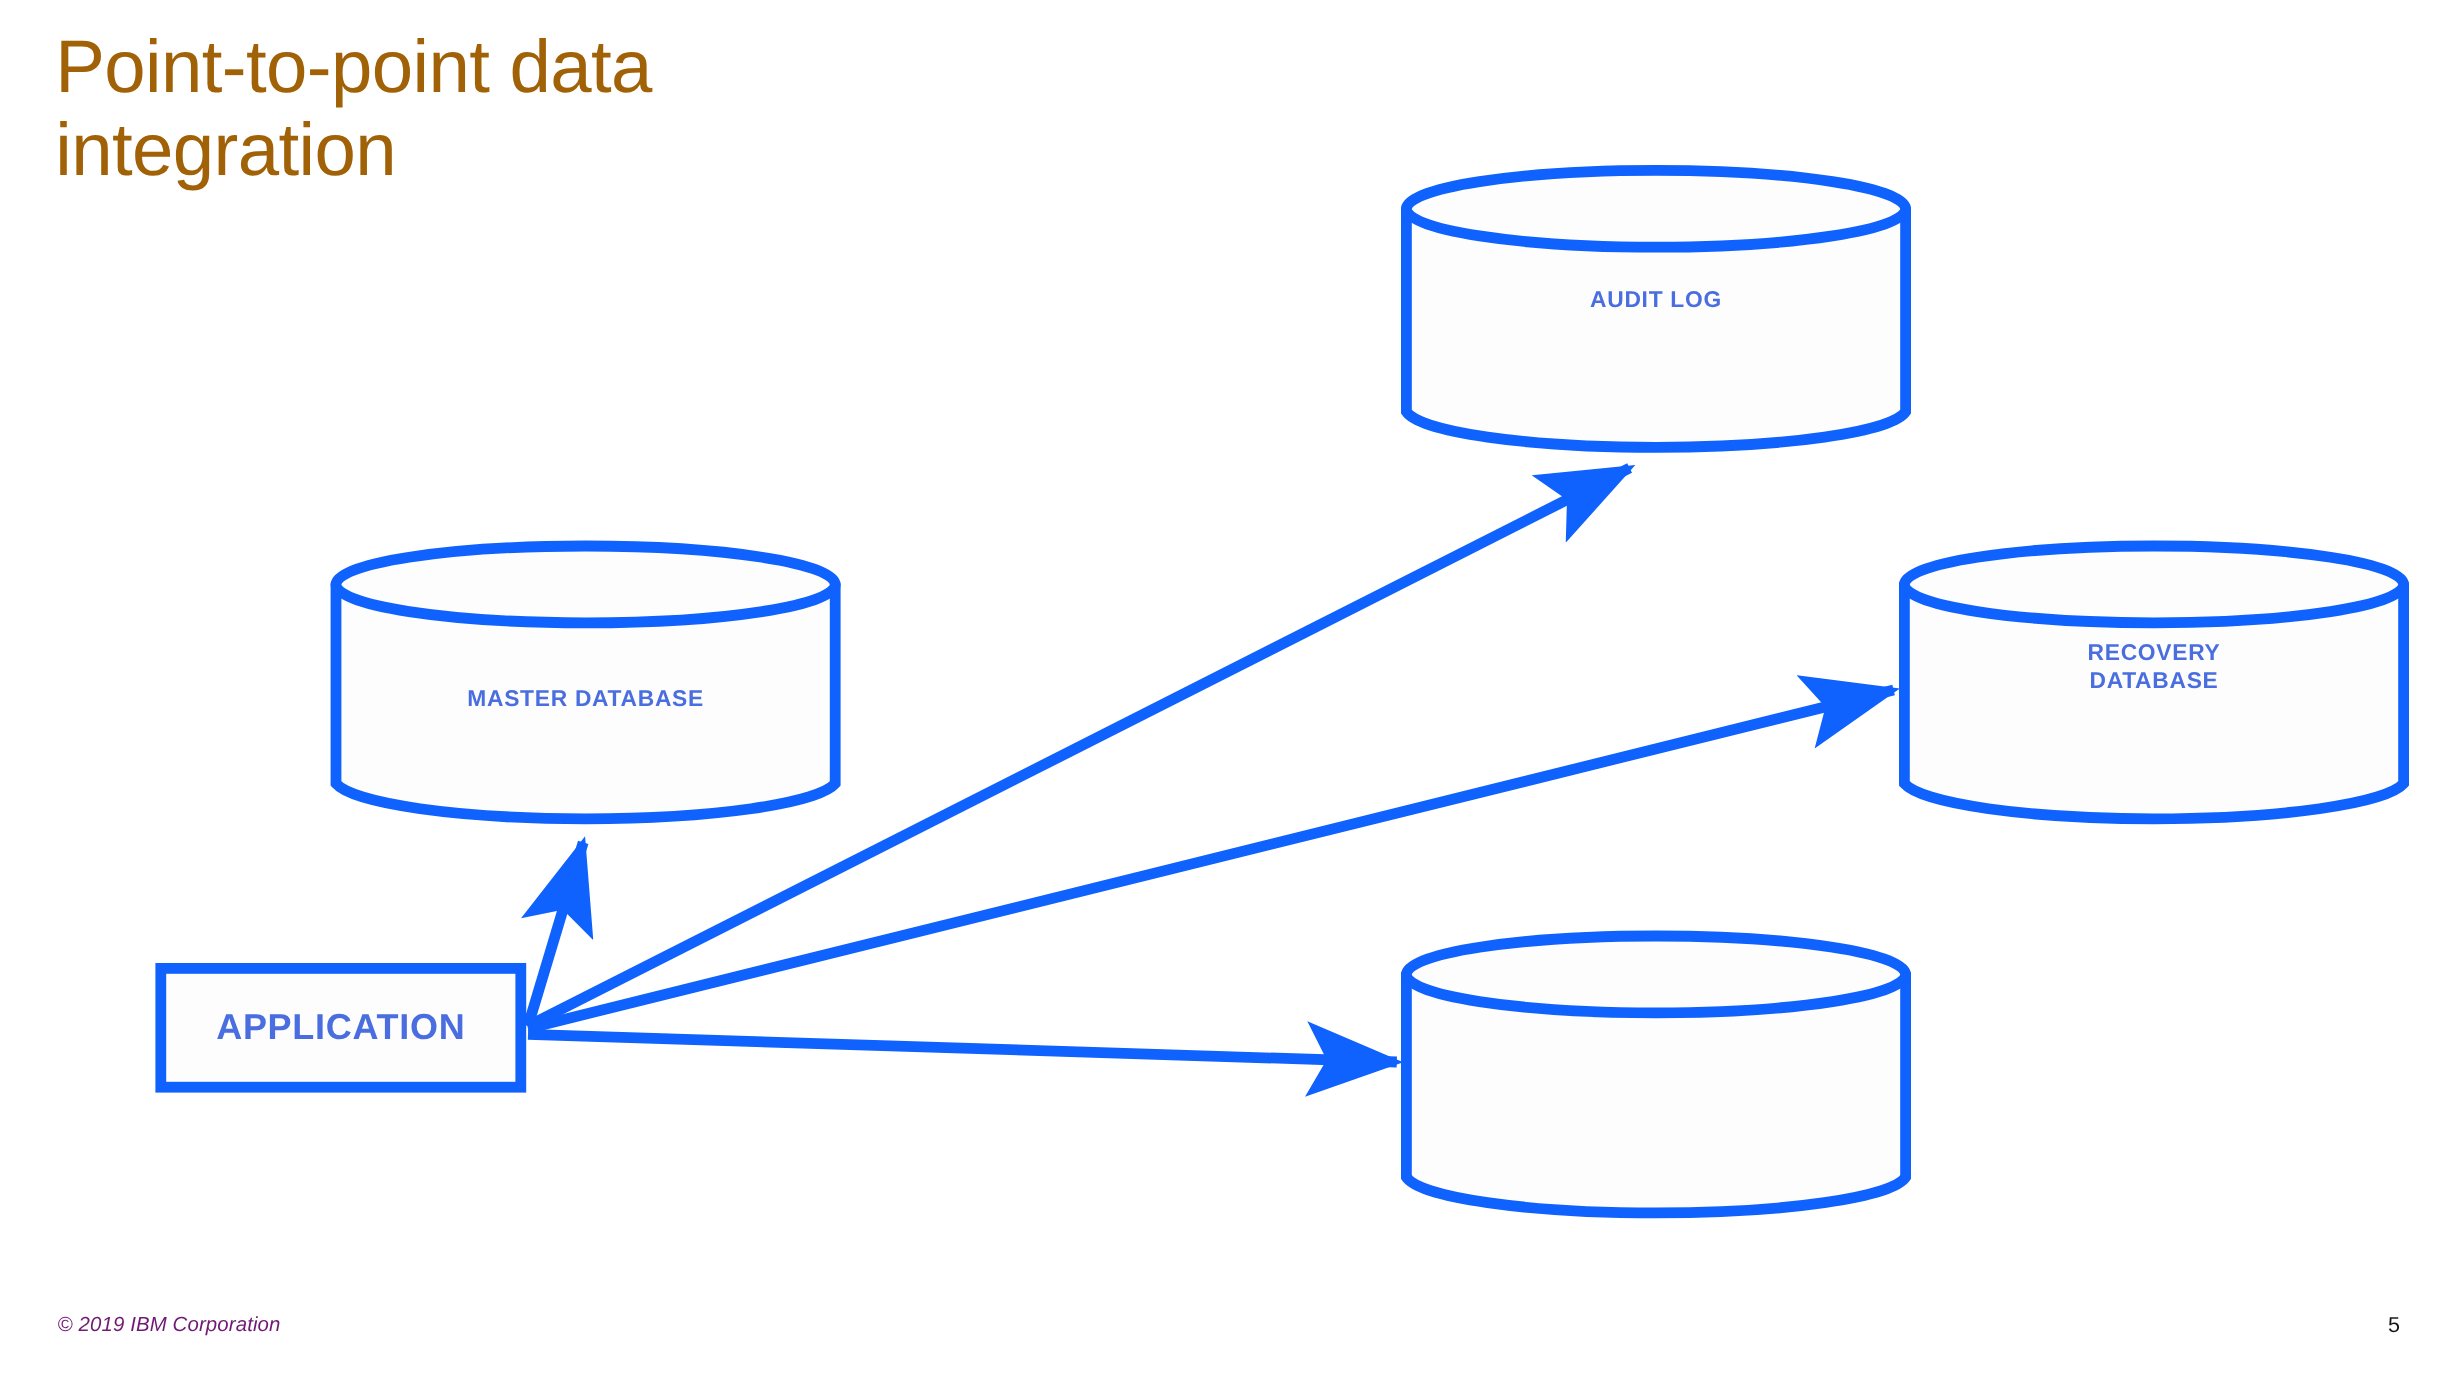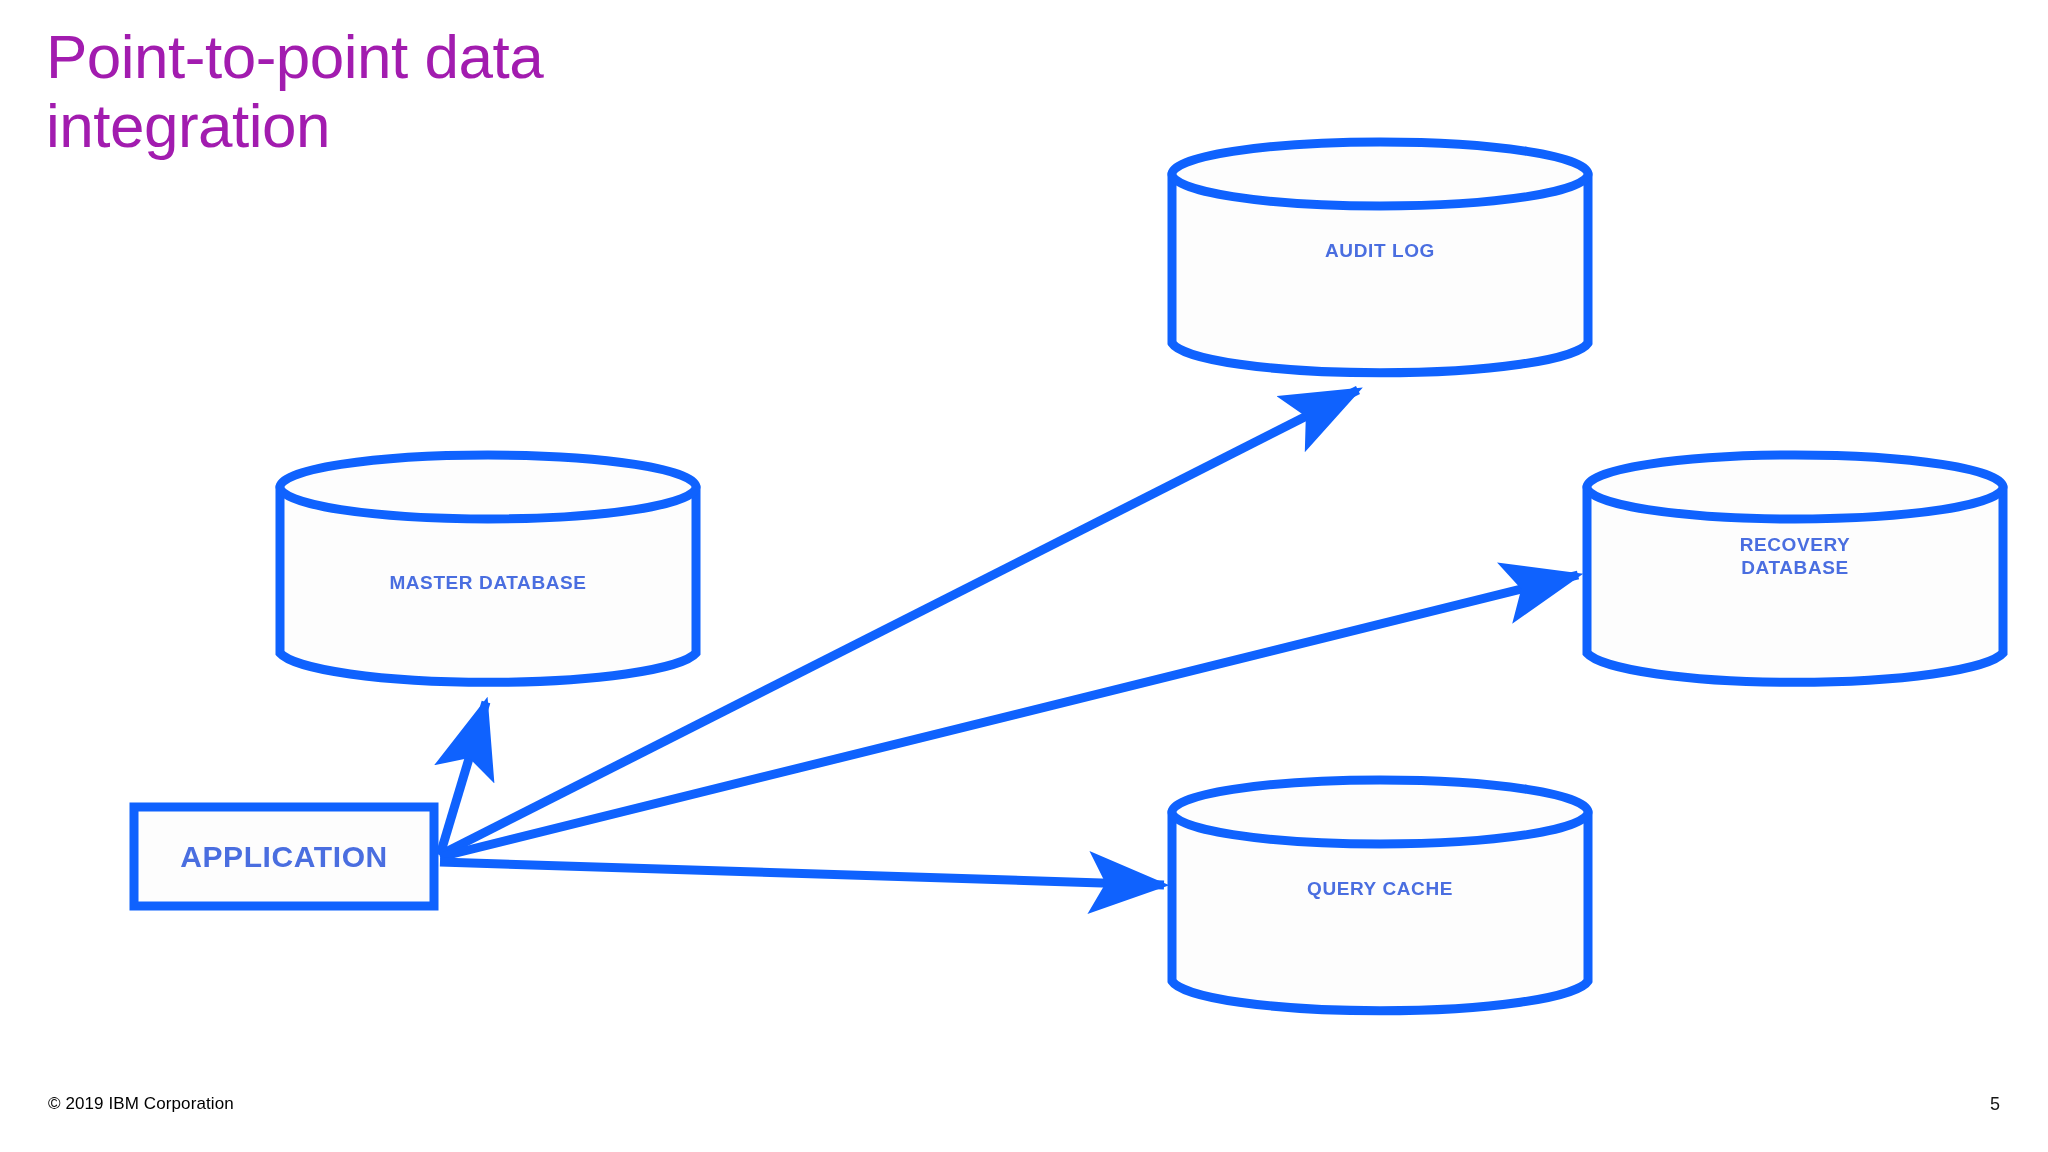--- a/index.html
+++ b/index.html
@@ -24,33 +24,34 @@
   #slide-title {
     position: absolute;
     left: 46px;
     top: 22px;
     width: 900px;
     font-family: "Liberation Sans", sans-serif;
     font-weight: 300;
     font-size: 62px;
     line-height: 1.12;
     letter-spacing: -0.5px;
-    color: #a21caf;
+    color: #a16207;
     white-space: pre-line;
   }
 
   
   #footer-copyright {
     position: absolute;
     left: 48px;
     top: 1094px;
     font-size: 17px;
     font-weight: 400;
-    color: #000000;
+    color: #701a75;
     letter-spacing: 0.1px;
+    font-style: italic;
   }
   #footer-pagenumber {
     position: absolute;
     right: 48px;
     top: 1094px;
     font-size: 18px;
     font-weight: 400;
     color: #161616;
     text-align: right;
   }
@@ -135,20 +136,19 @@
     </g>
   </svg>
 
   <div class="node-label" style="left: 278px; top: 571px; width: 420px;">MASTER DATABASE</div>
 
   <div class="node-label" style="left: 1170px; top: 238.5px; width: 420px;">AUDIT LOG</div>
 
   <div class="node-label" style="left: 1585px; top: 532.5px; width: 420px;">RECOVERY
 DATABASE</div>
 
-  <div class="node-label" style="left: 1170px; top: 876.5px; width: 420px;">QUERY CACHE</div>
 
   <div class="node-label app" style="left: 130px; top: 837.5px; width: 308px;">APPLICATION</div>
 
   <div id="footer-copyright">© 2019 IBM Corporation</div>
   <div id="footer-pagenumber">5</div>
 
 </div>
 
 </body></html>

